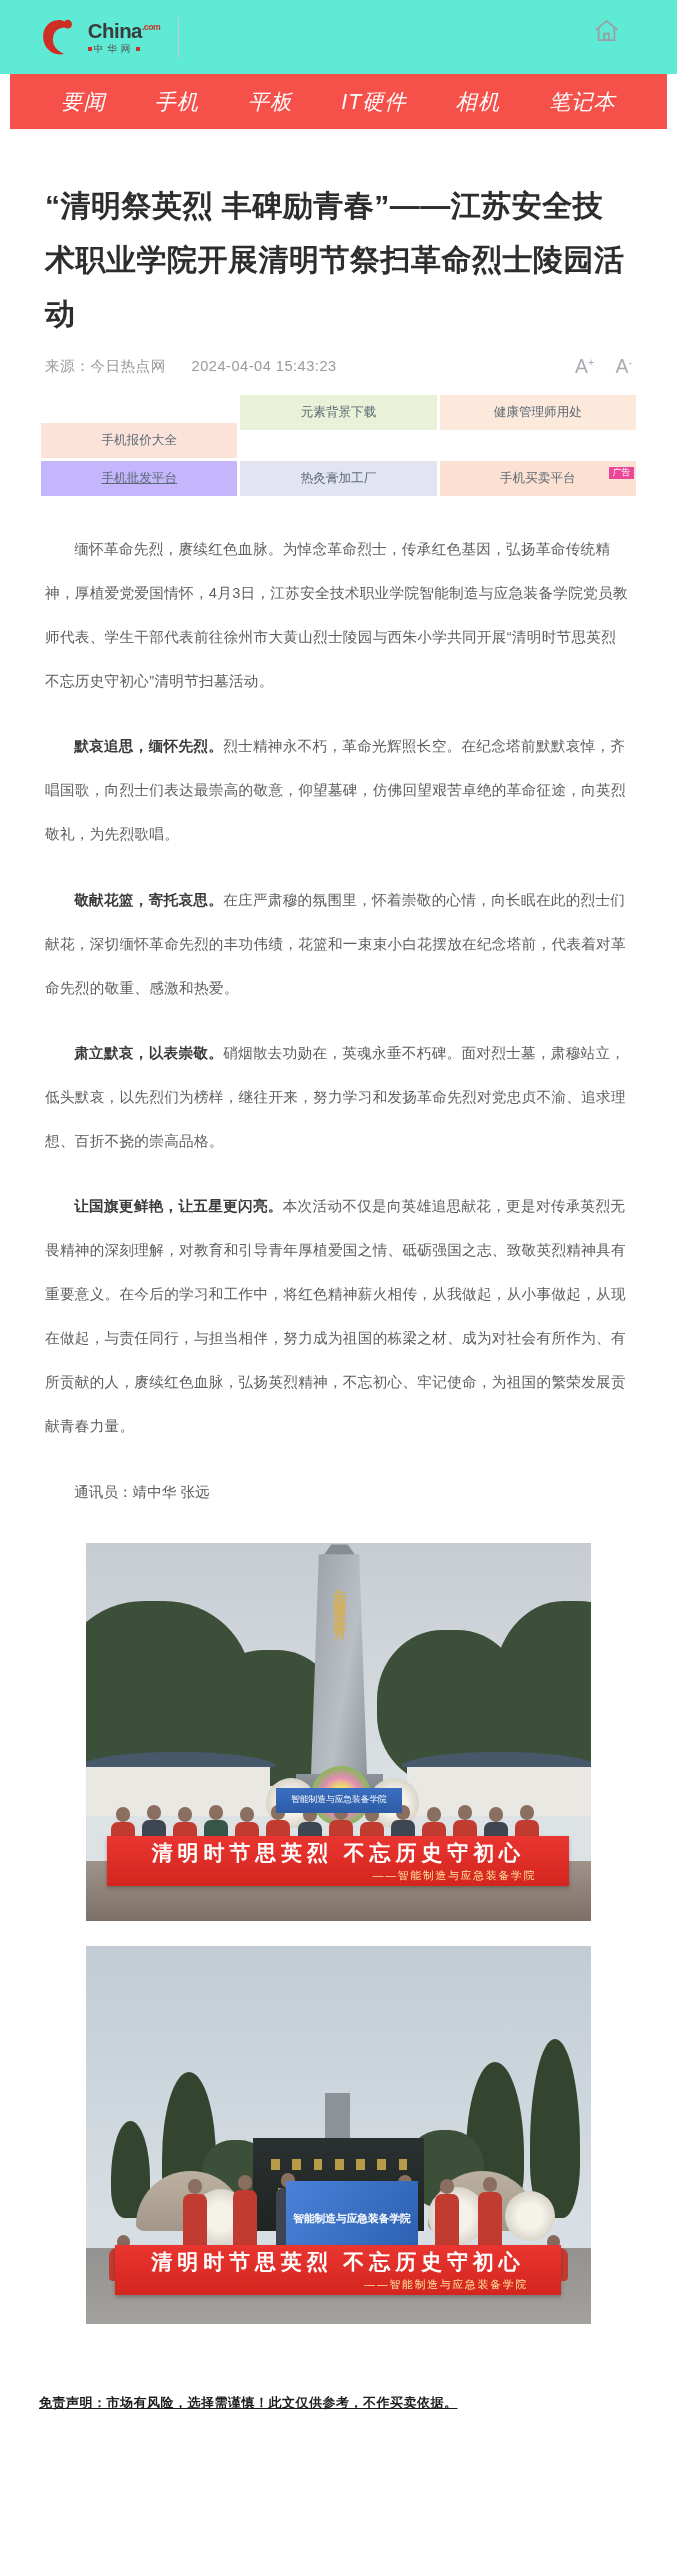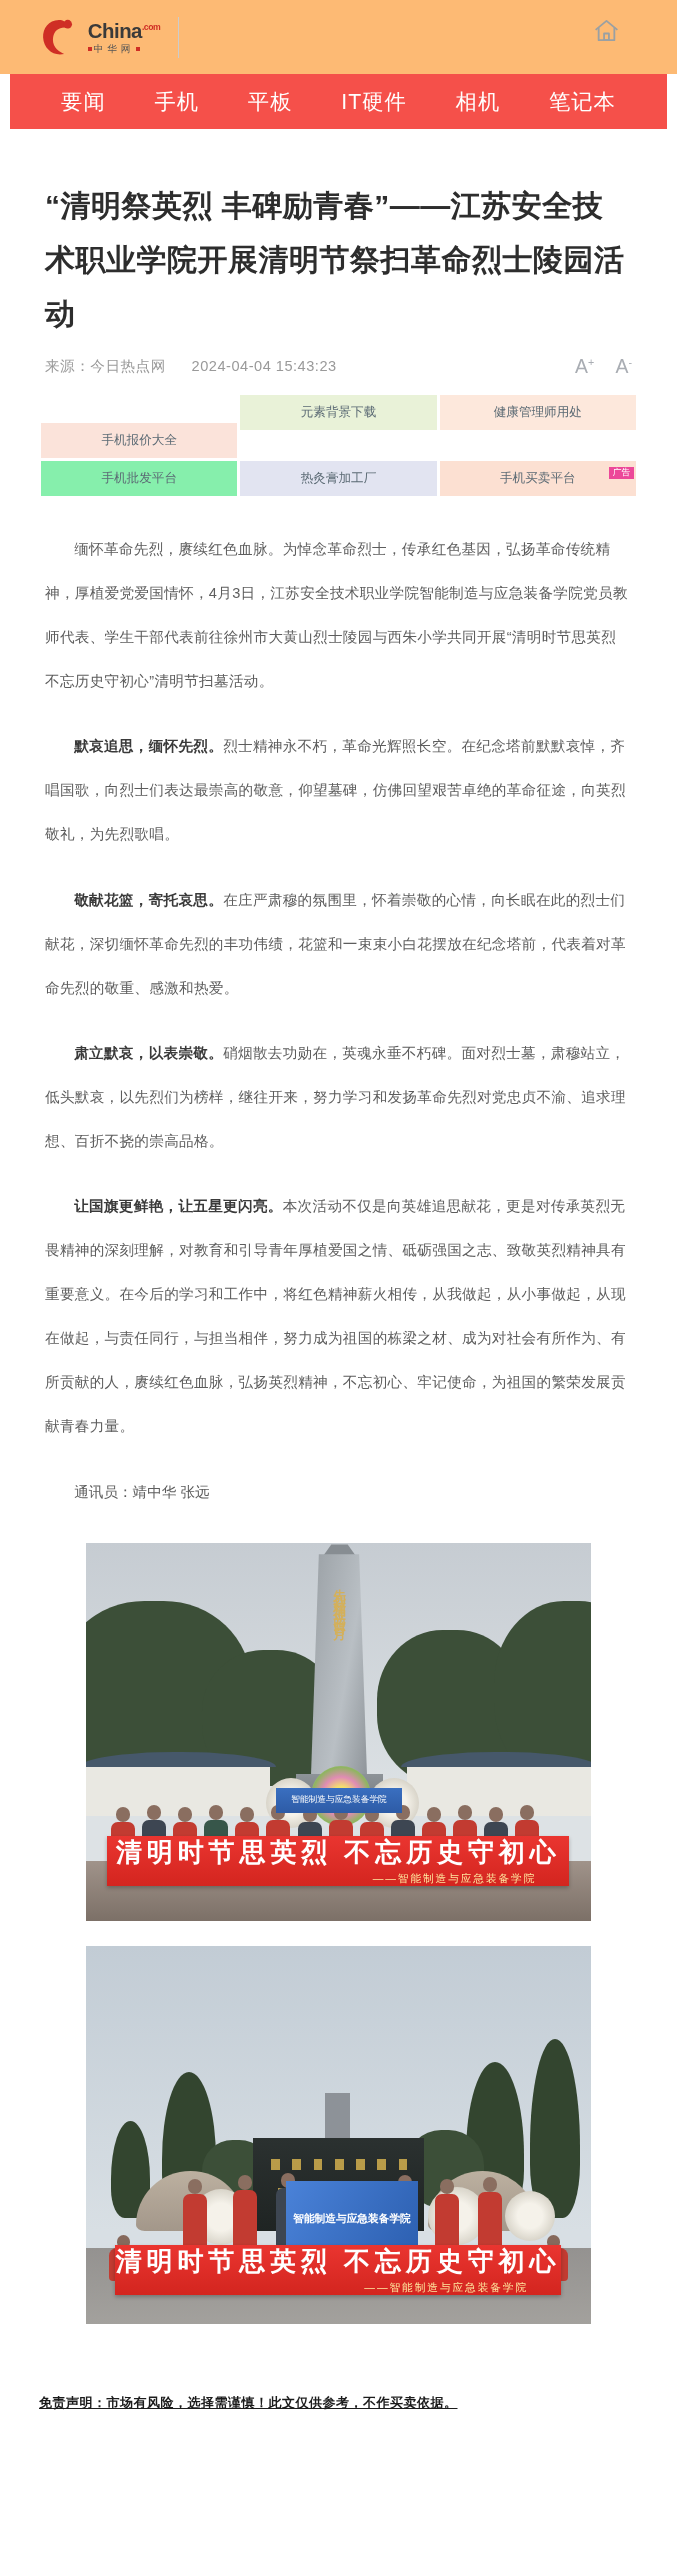--- a/index.html
+++ b/index.html
@@ -3,32 +3,32 @@
 <meta charset="utf-8">
 <style>
   * { margin:0; padding:0; box-sizing:border-box; }
   html,body { background:#ffffff; }
   body {
     width:677px; min-height:2576px;
     font-family:"Liberation Sans","DejaVu Sans",sans-serif;
     color:#333; position:relative; overflow:hidden;
   }
   
-  .topbar { height:74px; background:#fdba74; display:flex; align-items:center; padding:0 39px; position:relative; }
+  .topbar { height:74px; background:#5eead4; display:flex; align-items:center; padding:0 39px; position:relative; }
   .logo { display:flex; align-items:center; gap:7.8px; }
   .logo-swirl { width:41px; height:41px; }
   .logo-texts { display:flex; flex-direction:column; line-height:1; }
   .logo-main { font-size:20.4px; font-weight:bold; color:#3a3a3a; letter-spacing:-0.5px; }
   .logo-main sup { color:#cf2e25; font-size:8.7px; font-weight:bold; }
   .logo-sub { font-size:9.7px; color:#555; letter-spacing:3.9px; margin-top:2.9px; display:flex; align-items:center; gap:1.9px;}
   .logo-sub i { width:3.9px; height:3.9px; background:#cf2e25; display:inline-block; }
   .logo-divider { width:1px; height:41px; background:#cccccc; margin-left:17.5px; }
   .home-btn { position:absolute; right:56px; top:15.5px; width:29px; height:29px; cursor:pointer; }
   
-  .nav { margin:0 9.7px; height:55px; background:#f5504a; display:flex; align-items:center; justify-content:space-around; padding:0 27px; }
+  .nav { margin:0 9.7px; height:55px; background:#f5504a; display:flex; align-items:center; justify-content:space-around; padding:0 27px;font-style:italic; }
   .nav a { color:#ffffff; font-size:21.3px; text-decoration:none; letter-spacing:1px; }
   
   .article-head { padding:50px 45px 0 45px; }
   .article-title { font-size:30px; font-weight:bold; color:#2d2d2d; line-height:1.8; letter-spacing:0.5px; }
   .meta-row { display:flex; justify-content:space-between; align-items:center; padding:13.6px 45px 0 45px; }
   .meta-left { font-size:14.6px; color:#9a9a9a; letter-spacing:0.5px; }
   .meta-left .dt { margin-left:21.3px; }
   .font-controls { display:flex; gap:21.3px; color:#a9adb3; font-size:19.4px; }
   .font-controls span { cursor:pointer; }
   .font-controls sup { font-size:10.7px; }
@@ -59,21 +59,21 @@
   .wreath { position:absolute; border-radius:50%; background:radial-gradient(circle,#f5f2ea 35%,#d9d5ca 70%,#c7c3b8); }
   .wreath.color { background:radial-gradient(circle,#f3df6e 22%,#e08cb4 45%,#8fb560 68%,#d9d5ca); }
   .person { position:absolute; width:24px; height:54px; background:#c23b31; border-radius:6.8px 6.8px 0 0; }
   .person::before { content:""; position:absolute; top:-14.6px; left:4.9px; width:14.6px; height:14.6px; border-radius:50%; background:#8a6e60; }
   .person.dk { background:#3d4652; }
   .person.gn { background:#37564a; }
   .croucher { position:absolute; width:29px; height:33px; background:#c23b31; border-radius:7.8px 7.8px 3.9px 3.9px; }
   .croucher::before { content:""; position:absolute; top:-12.6px; left:7.8px; width:13.6px; height:13.6px; border-radius:50%; background:#86695c; }
   .small-banner { position:absolute; background:linear-gradient(#3a6fc0,#2d5ba6); color:#fff; display:flex; align-items:center; justify-content:center; text-align:center; }
   .red-banner { position:absolute; background:linear-gradient(#ea3530,#d3251f); color:#fff; display:flex; flex-direction:column; justify-content:center; box-shadow:0 1.9px 3.9px rgba(0,0,0,.25); }
-  .red-banner .main { font-size:26px; font-weight:bold; letter-spacing:4.9px; text-align:center; }
+  .red-banner .main { font-size:21px; font-weight:bold; letter-spacing:4.9px; text-align:center; }
   .red-banner .sub { font-size:10.7px; color:#ffe9a0; text-align:right; padding-right:33px; margin-top:1.9px; letter-spacing:1.9px; }
   .dark-wall { position:absolute; left:167px; top:192px; width:171px; height:93px; background:linear-gradient(#2b3130,#1f2423); }
   .gold-row { position:absolute; left:17.5px; width:136px; height:10.7px; background:repeating-linear-gradient(90deg,#c9a84c 0 8.7px,transparent 8.7px 21.3px); opacity:.9; }
   .mound { position:absolute; width:109px; height:60px; background:linear-gradient(#bcb0a0,#a3978a); border-radius:50% 50% 8% 8%/90% 90% 10% 10%; }
   .chimney { position:absolute; left:239px; top:147px; width:25px; height:49px; background:#8d9298; }
   .flag { position:absolute; left:200px; top:235px; width:132px; height:76px; background:linear-gradient(120deg,#4a82d8,#2c5fb0); display:flex; align-items:center; justify-content:center; text-align:center; padding:5.8px; }
   .flag .ftext { color:#fff; font-size:10.7px; font-weight:bold; line-height:1.6; }
   
   .footer { padding:45px 39px 0 39px; }
   .disclaimer { font-size:13px; font-weight:bold; color:#1c1c1c; letter-spacing:0.5px;text-decoration:underline; }
@@ -126,21 +126,21 @@
   <div class="font-controls">
     <span><span>A</span><sup>+</sup></span>
     <span><span>A</span><sup>-</sup></span>
   </div>
 </div>
 
 <div class="ad-grid">
   <div class="ad-cell" style="background: rgb(251, 227, 218); margin-top: 28px;">手机报价大全</div>
   <div class="ad-cell" style="background: rgb(233, 242, 216);">元素背景下载</div>
   <div class="ad-cell" style="background: rgb(253, 232, 220);">健康管理师用处</div>
-  <div class="ad-cell" style="background: #86efac;">手机批发平台</div>
+  <div class="ad-cell" style="background: #c4b5fd; text-decoration: underline;">手机批发平台</div>
   <div class="ad-cell" style="background: rgb(226, 228, 241);">热灸膏加工厂</div>
   <div class="ad-cell" style="background: rgb(252, 224, 210);">手机买卖平台</div>
   <span class="ad-badge">广告</span>
 </div>
 
 <div class="article-body">
   <p class="para"><span class="lead"></span><span>缅怀革命先烈，赓续红色血脉。为悼念革命烈士，传承红色基因，弘扬革命传统精神，厚植爱党爱国情怀，4月3日，江苏安全技术职业学院智能制造与应急装备学院党员教师代表、学生干部代表前往徐州市大黄山烈士陵园与西朱小学共同开展“清明时节思英烈 不忘历史守初心”清明节扫墓活动。</span></p>
   <p class="para"><span class="lead">默哀追思，缅怀先烈。</span><span>烈士精神永不朽，革命光辉照长空。在纪念塔前默默哀悼，齐唱国歌，向烈士们表达最崇高的敬意，仰望墓碑，仿佛回望艰苦卓绝的革命征途，向英烈敬礼，为先烈歌唱。</span></p>
   <p class="para"><span class="lead">敬献花篮，寄托哀思。</span><span>在庄严肃穆的氛围里，怀着崇敬的心情，向长眠在此的烈士们献花，深切缅怀革命先烈的丰功伟绩，花篮和一束束小白花摆放在纪念塔前，代表着对革命先烈的敬重、感激和热爱。</span></p>
   <p class="para"><span class="lead">肃立默哀，以表崇敬。</span><span>硝烟散去功勋在，英魂永垂不朽碑。面对烈士墓，肃穆站立，低头默哀，以先烈们为榜样，继往开来，努力学习和发扬革命先烈对党忠贞不渝、追求理想、百折不挠的崇高品格。</span></p>

